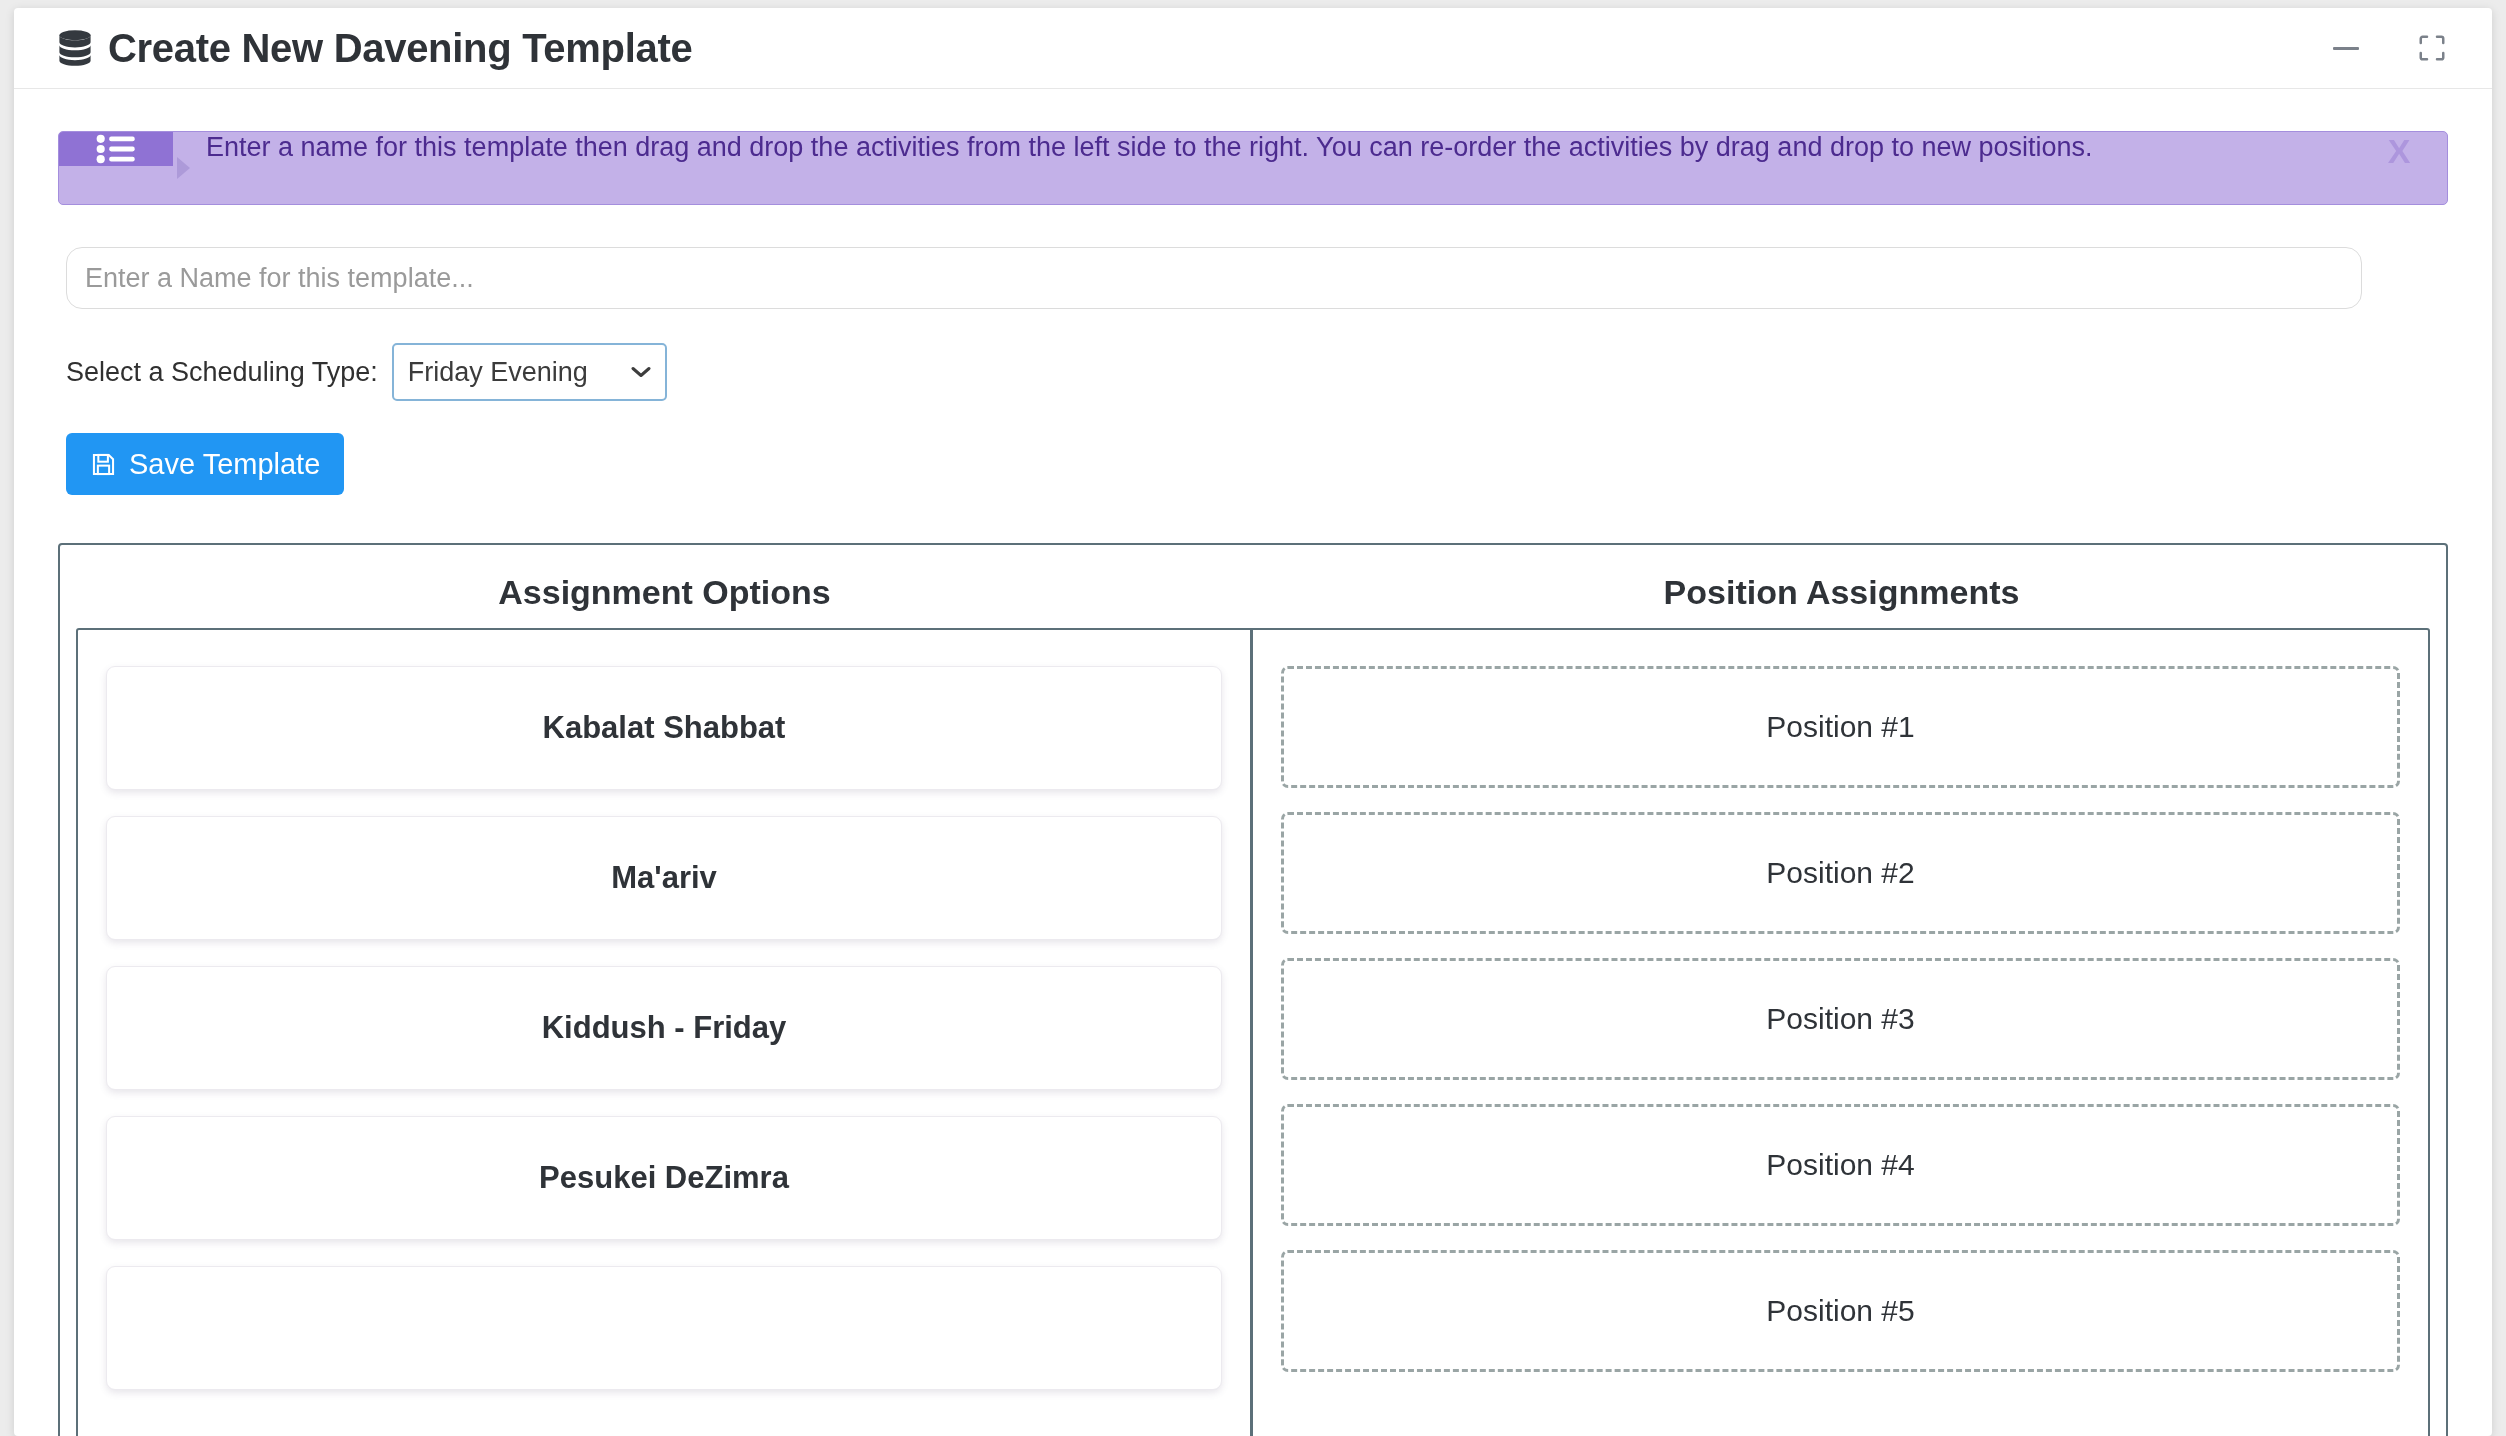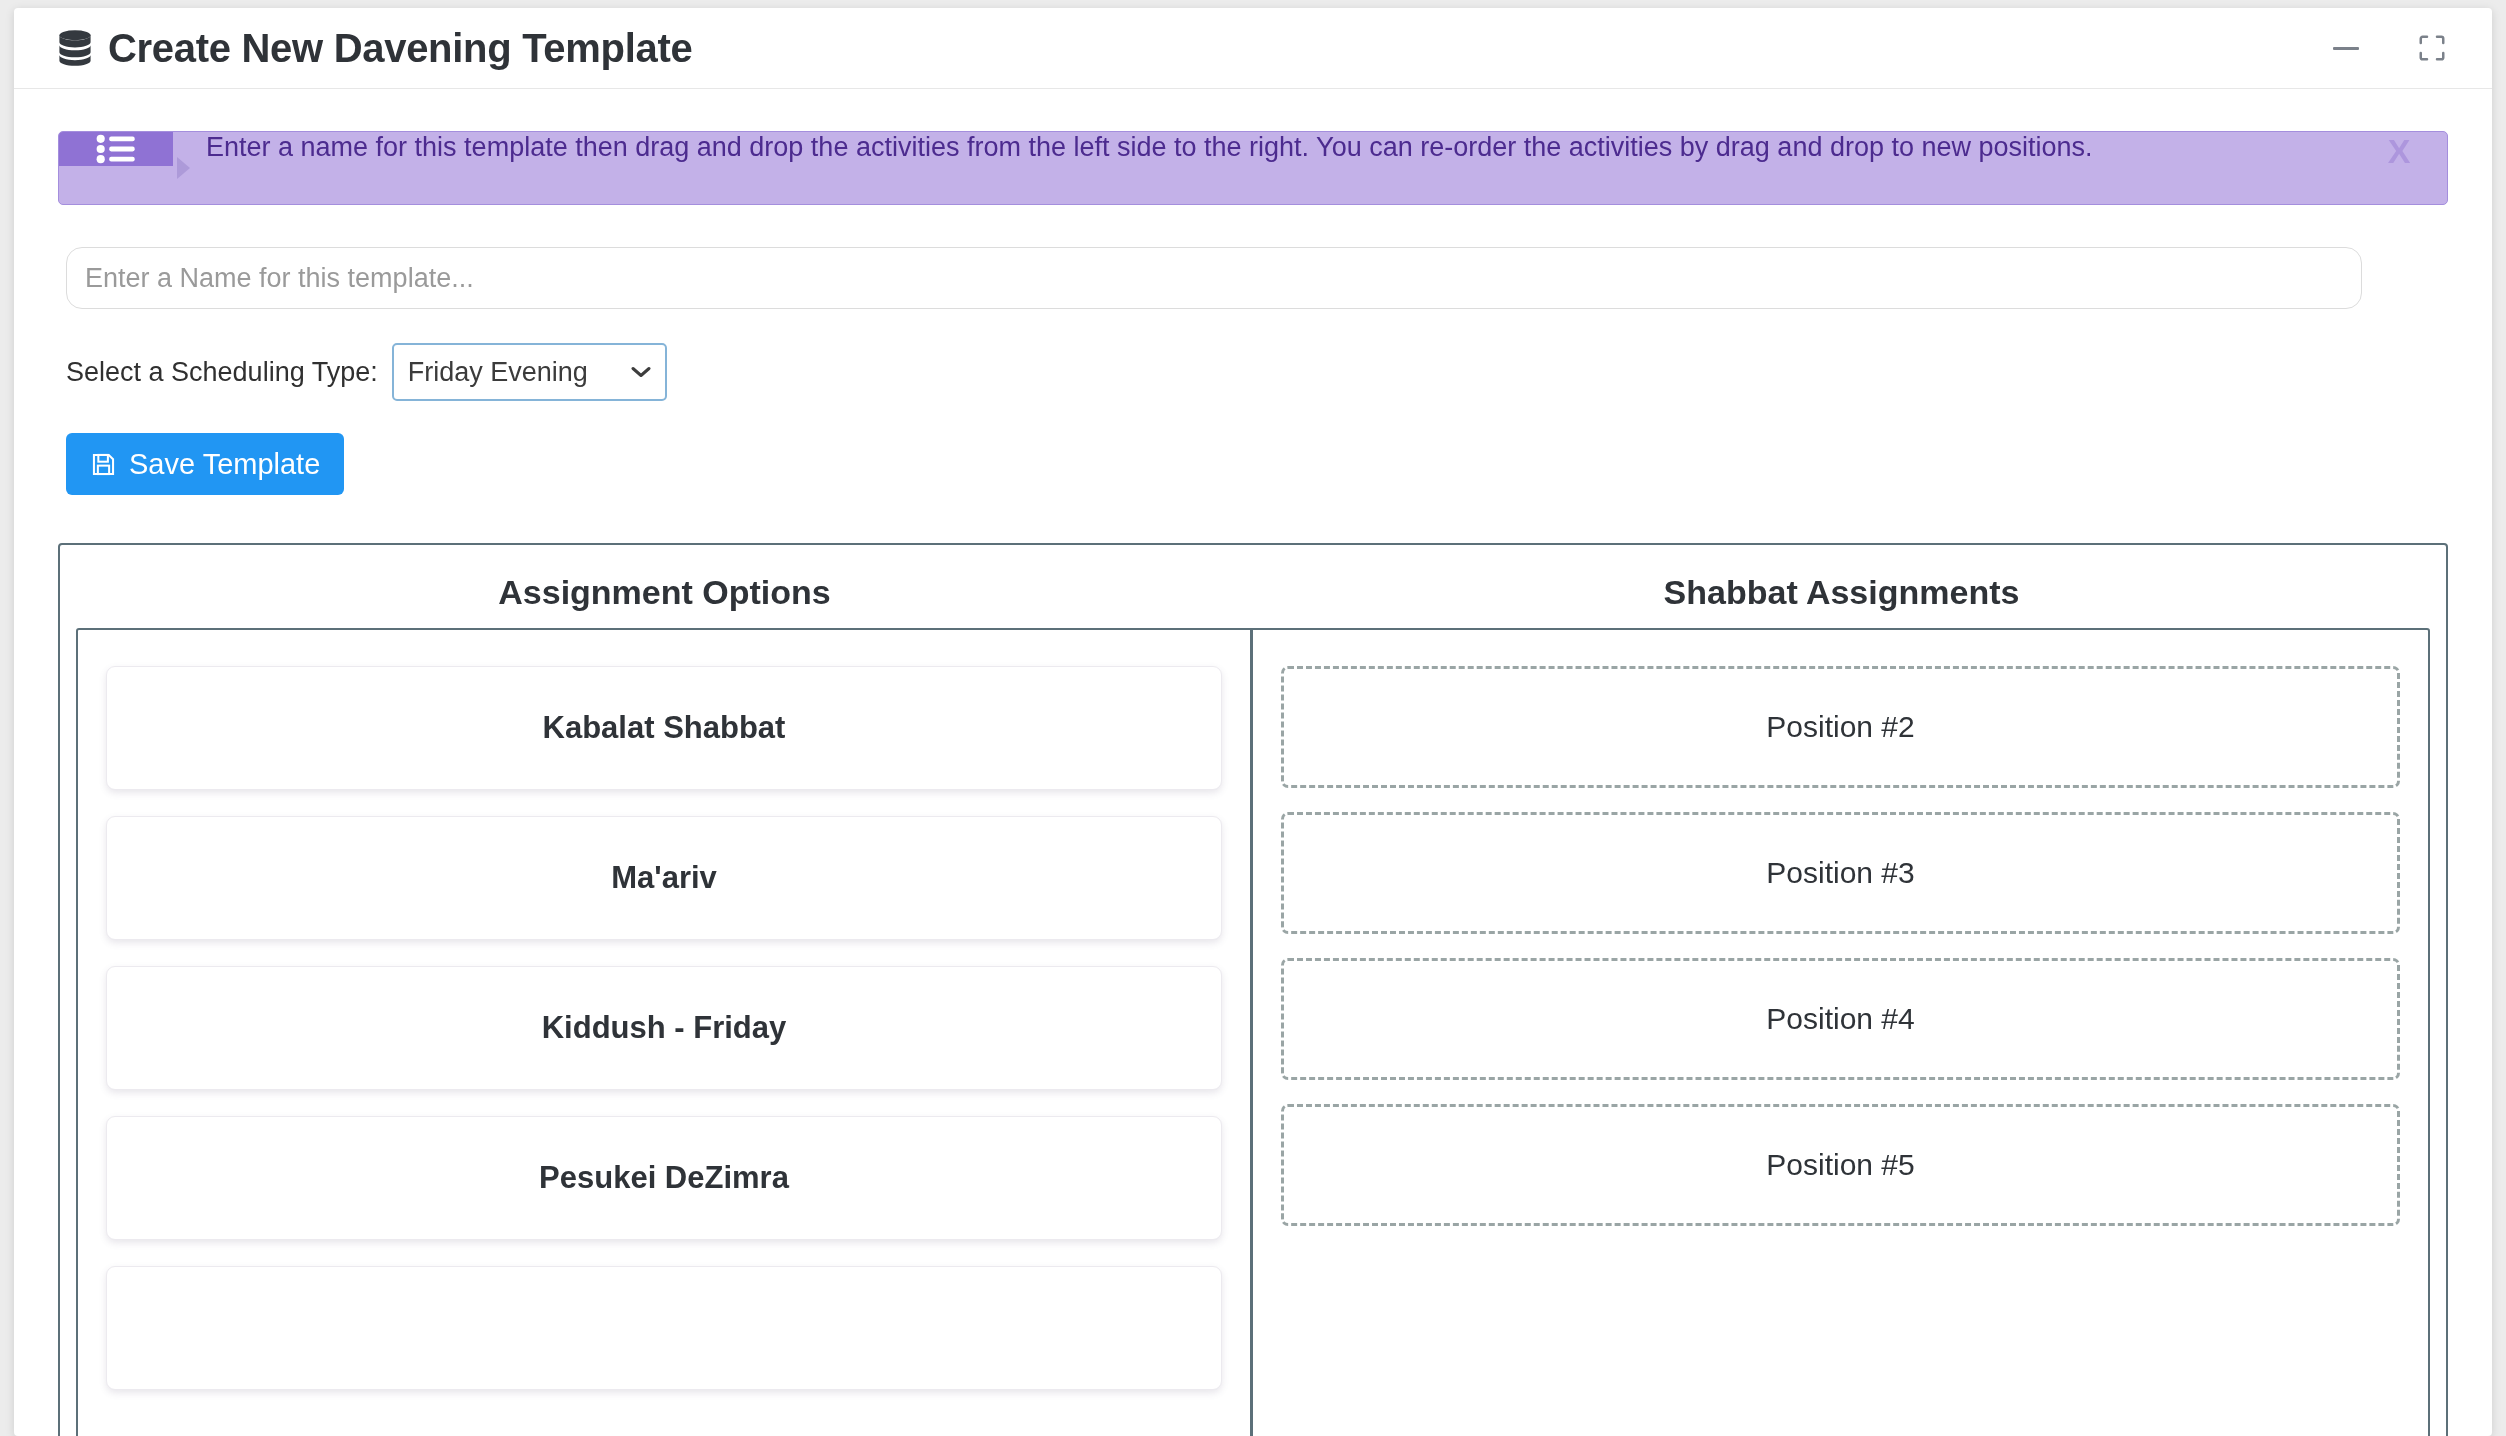--- a/index.html
+++ b/index.html
@@ -310,21 +310,21 @@
         <rect x="7.4" y="3.5" width="8.5" height="6"></rect>
         <rect x="7" y="13" width="10" height="7.5"></rect>
       </svg>
       <span>Save Template</span>
     </button>
   </div>
 
   <div class="panel-outer">
     <div class="panel-heads">
       <div class="panel-head">Assignment Options</div>
-      <div class="panel-head">Shabbat Assignments</div>
+      <div class="panel-head">Position Assignments</div>
     </div>
 
     <div class="panel-inner">
 
       <div class="col col-left">
         <div class="opt-card">
           <span class="opt-card-label">Kabalat Shabbat</span>
         </div>
         <div class="opt-card">
           <span class="opt-card-label">Ma'ariv</span>
@@ -335,20 +335,23 @@
         <div class="opt-card">
           <span class="opt-card-label">Pesukei DeZimra</span>
         </div>
         <div class="opt-card">
           <span class="opt-card-label"></span>
         </div>
       </div>
 
       <div class="col col-right">
         <div class="slot">
+          <span class="slot-label">Position #1</span>
+        </div>
+        <div class="slot">
           <span class="slot-label">Position #2</span>
         </div>
         <div class="slot">
           <span class="slot-label">Position #3</span>
         </div>
         <div class="slot">
           <span class="slot-label">Position #4</span>
         </div>
         <div class="slot">
           <span class="slot-label">Position #5</span>

